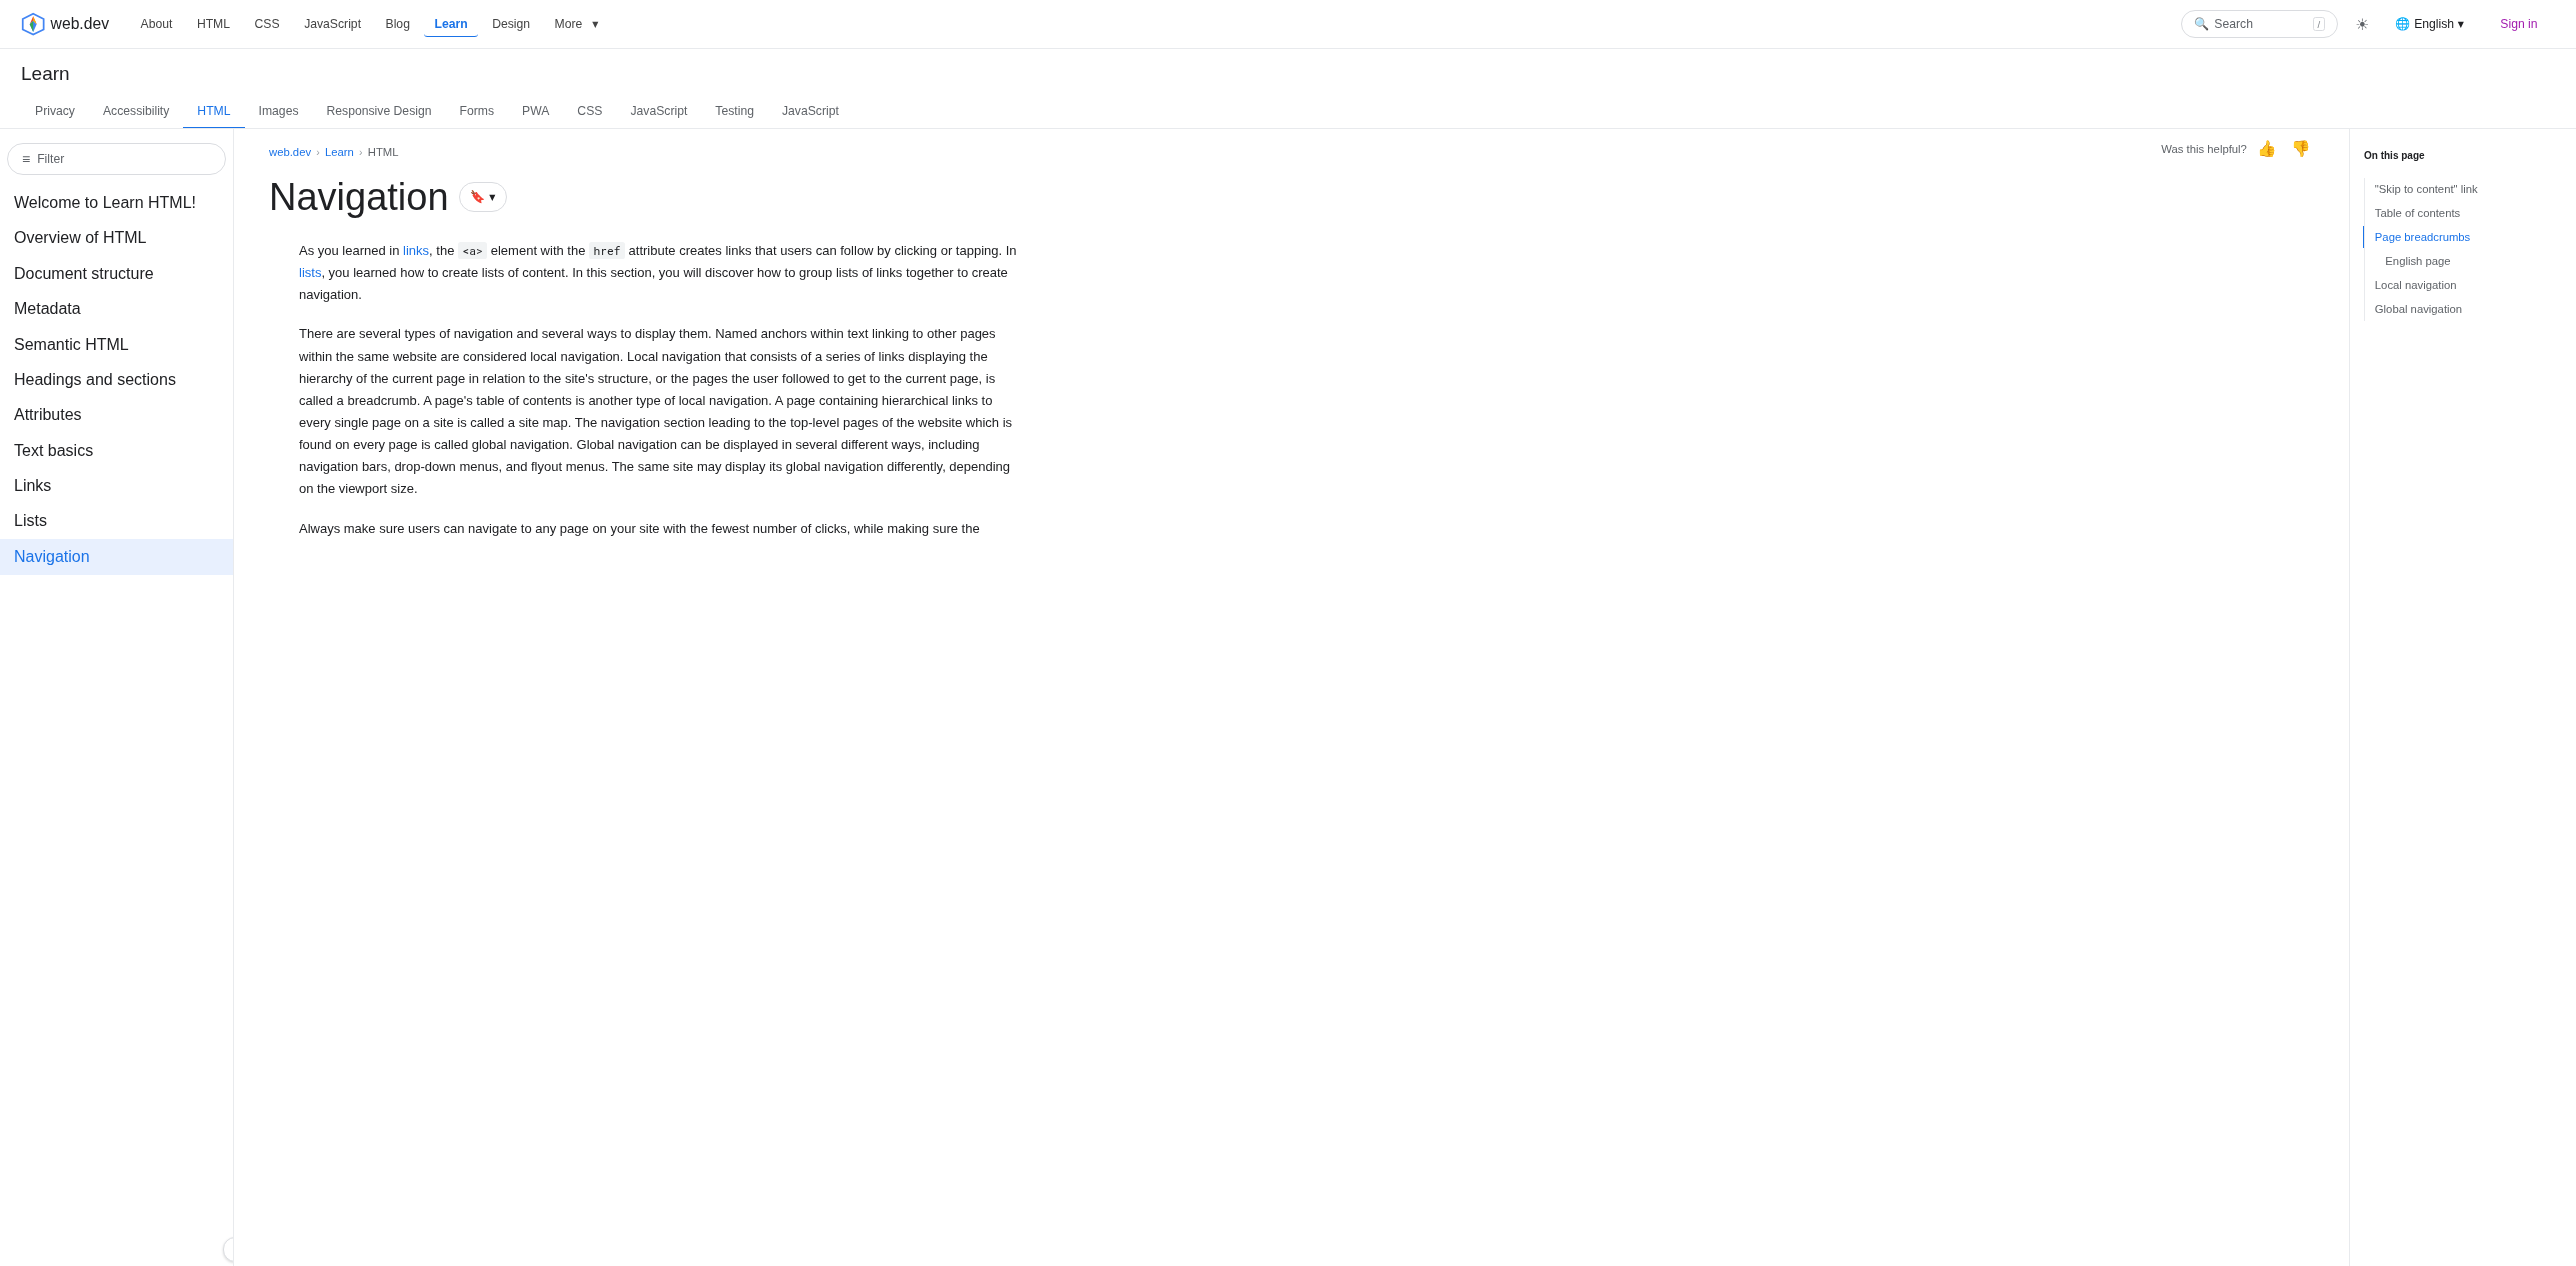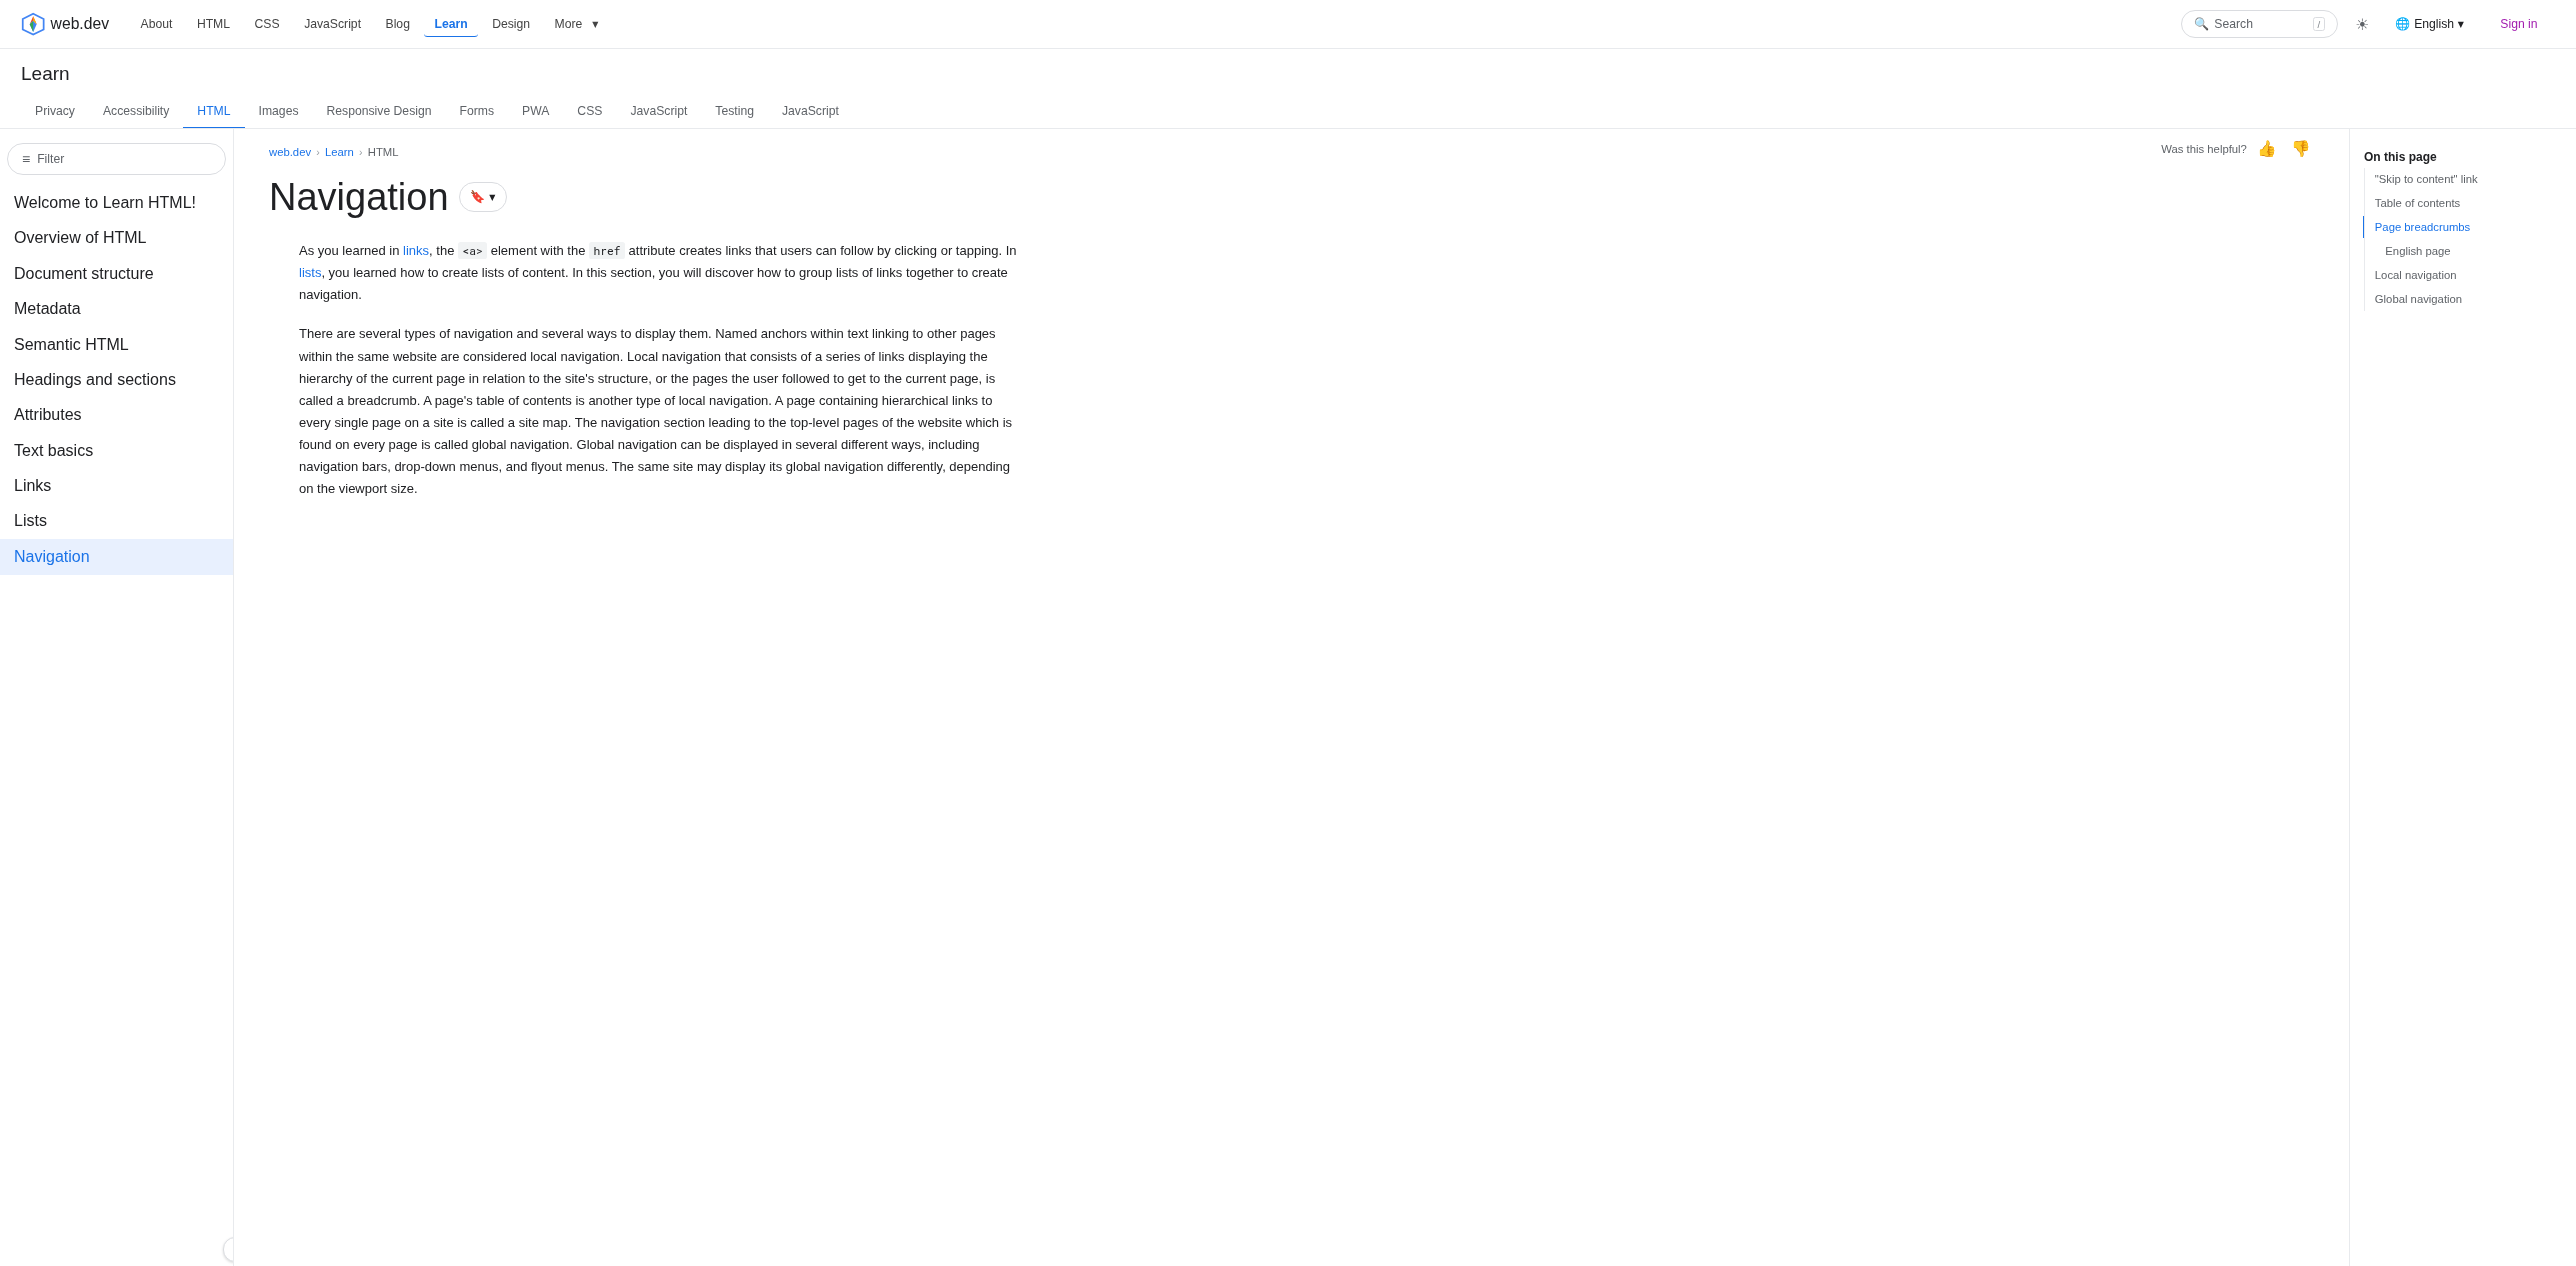--- a/index.html
+++ b/index.html
@@ -302,24 +302,24 @@
 
     
     .right-toc {
       width: 227px;
       min-width: 227px;
       padding: 21px 14px;
       border-left: 0.9px solid #e8eaed;
       overflow-y: auto;
     }
     .toc-title {
-      font-size: 12px;
+      font-size: 10px;
       font-weight: 600;
       color: #202124;
-      margin-bottom: 4px;
+      margin-bottom: 17px;
     }
     .toc-items {
       display: flex;
       flex-direction: column;
       gap: 1.7px;
       border-left: 1.7px solid #e8eaed;
     }
     .toc-item {
       padding: 5.2px 10.5px;
       font-size: 11.3px;
@@ -457,20 +457,23 @@
       </button>
     </div>
 
     <div class="content-body">
       <p>
         As you learned in <a href="#">links</a>, the <code>&lt;a&gt;</code> element with the <code>href</code> attribute creates links that users can follow by clicking or tapping. In <a href="#">lists</a>, you learned how to create lists of content. In this section, you will discover how to group lists of links together to create navigation.
       </p>
       <p>
         There are several types of navigation and several ways to display them. Named anchors within text linking to other pages within the same website are considered local navigation. Local navigation that consists of a series of links displaying the hierarchy of the current page in relation to the site's structure, or the pages the user followed to get to the current page, is called a breadcrumb. A page's table of contents is another type of local navigation. A page containing hierarchical links to every single page on a site is called a site map. The navigation section leading to the top-level pages of the website which is found on every page is called global navigation. Global navigation can be displayed in several different ways, including navigation bars, drop-down menus, and flyout menus. The same site may display its global navigation differently, depending on the viewport size.
       </p>
+      <p>
+        Always make sure users can navigate to any page on your site with the fewest number of clicks, while making sure the
+      </p>
     </div>
   </main>
 
   <aside class="right-toc">
     <div class="toc-title">On this page</div>
     <div class="toc-items">
       <div class="toc-item">"Skip to content" link</div>
       <div class="toc-item">Table of contents</div>
       <div class="toc-item active">Page breadcrumbs</div>
       <div class="toc-item sub">English page</div>

